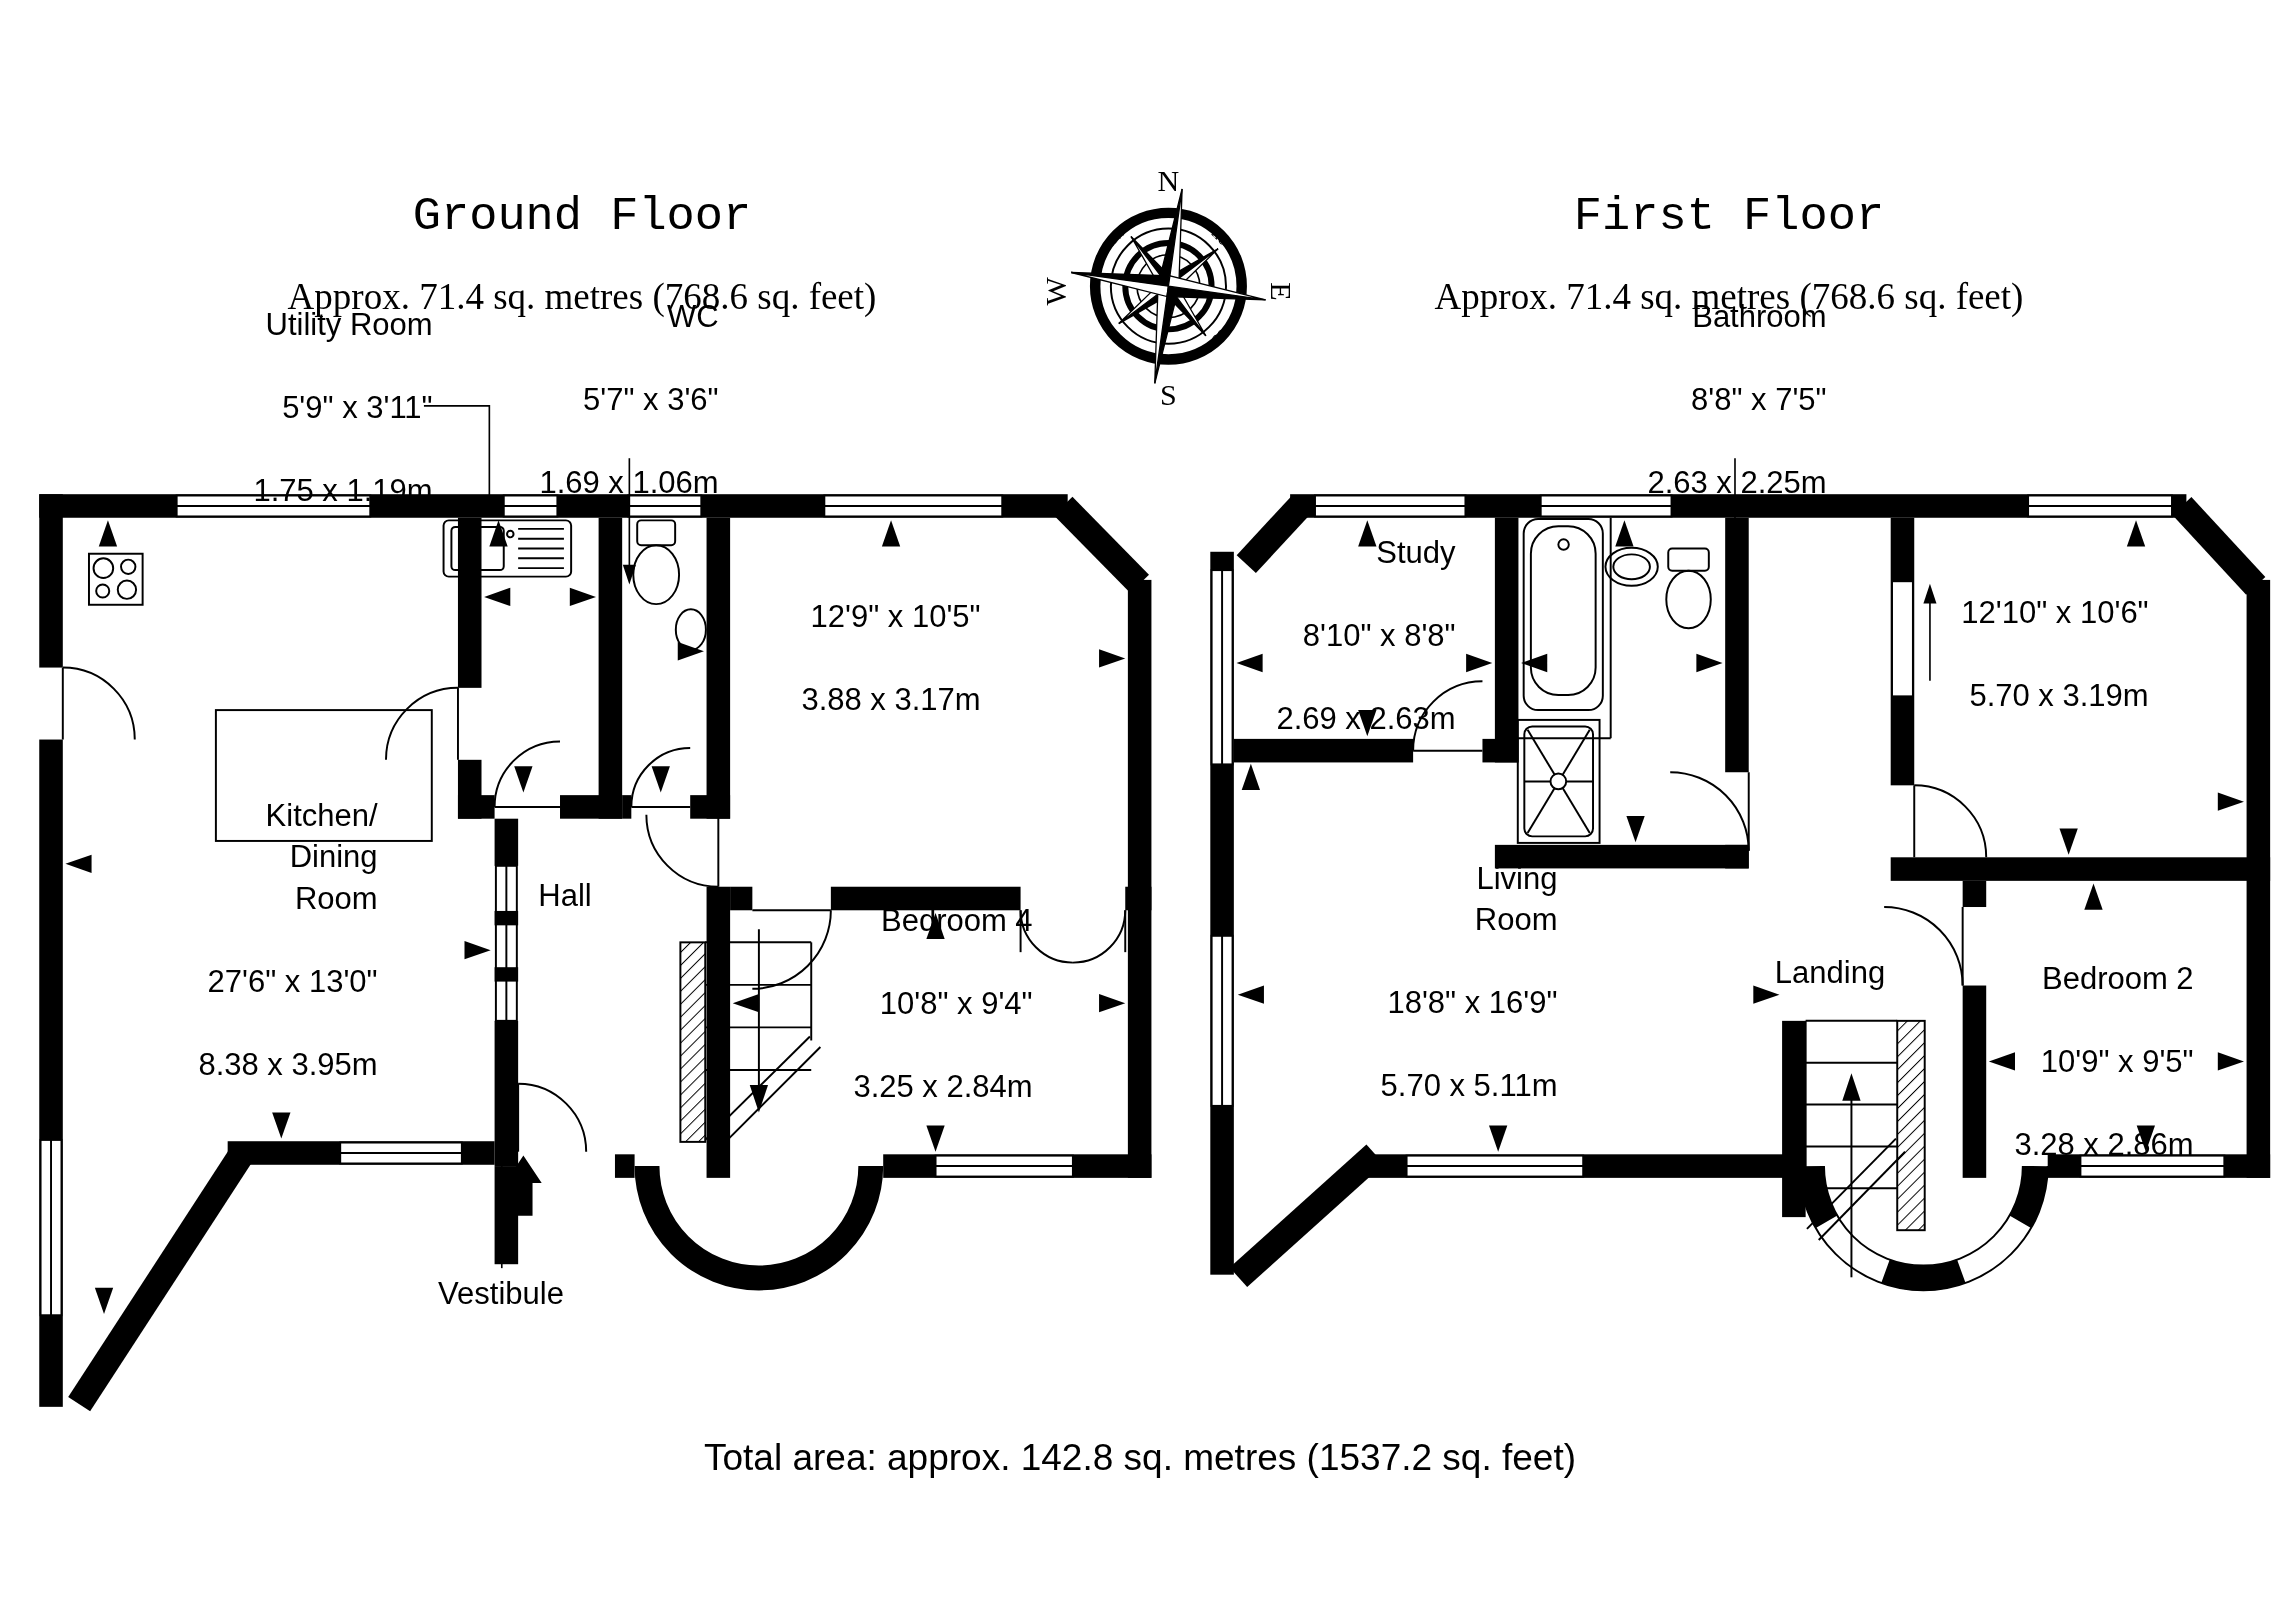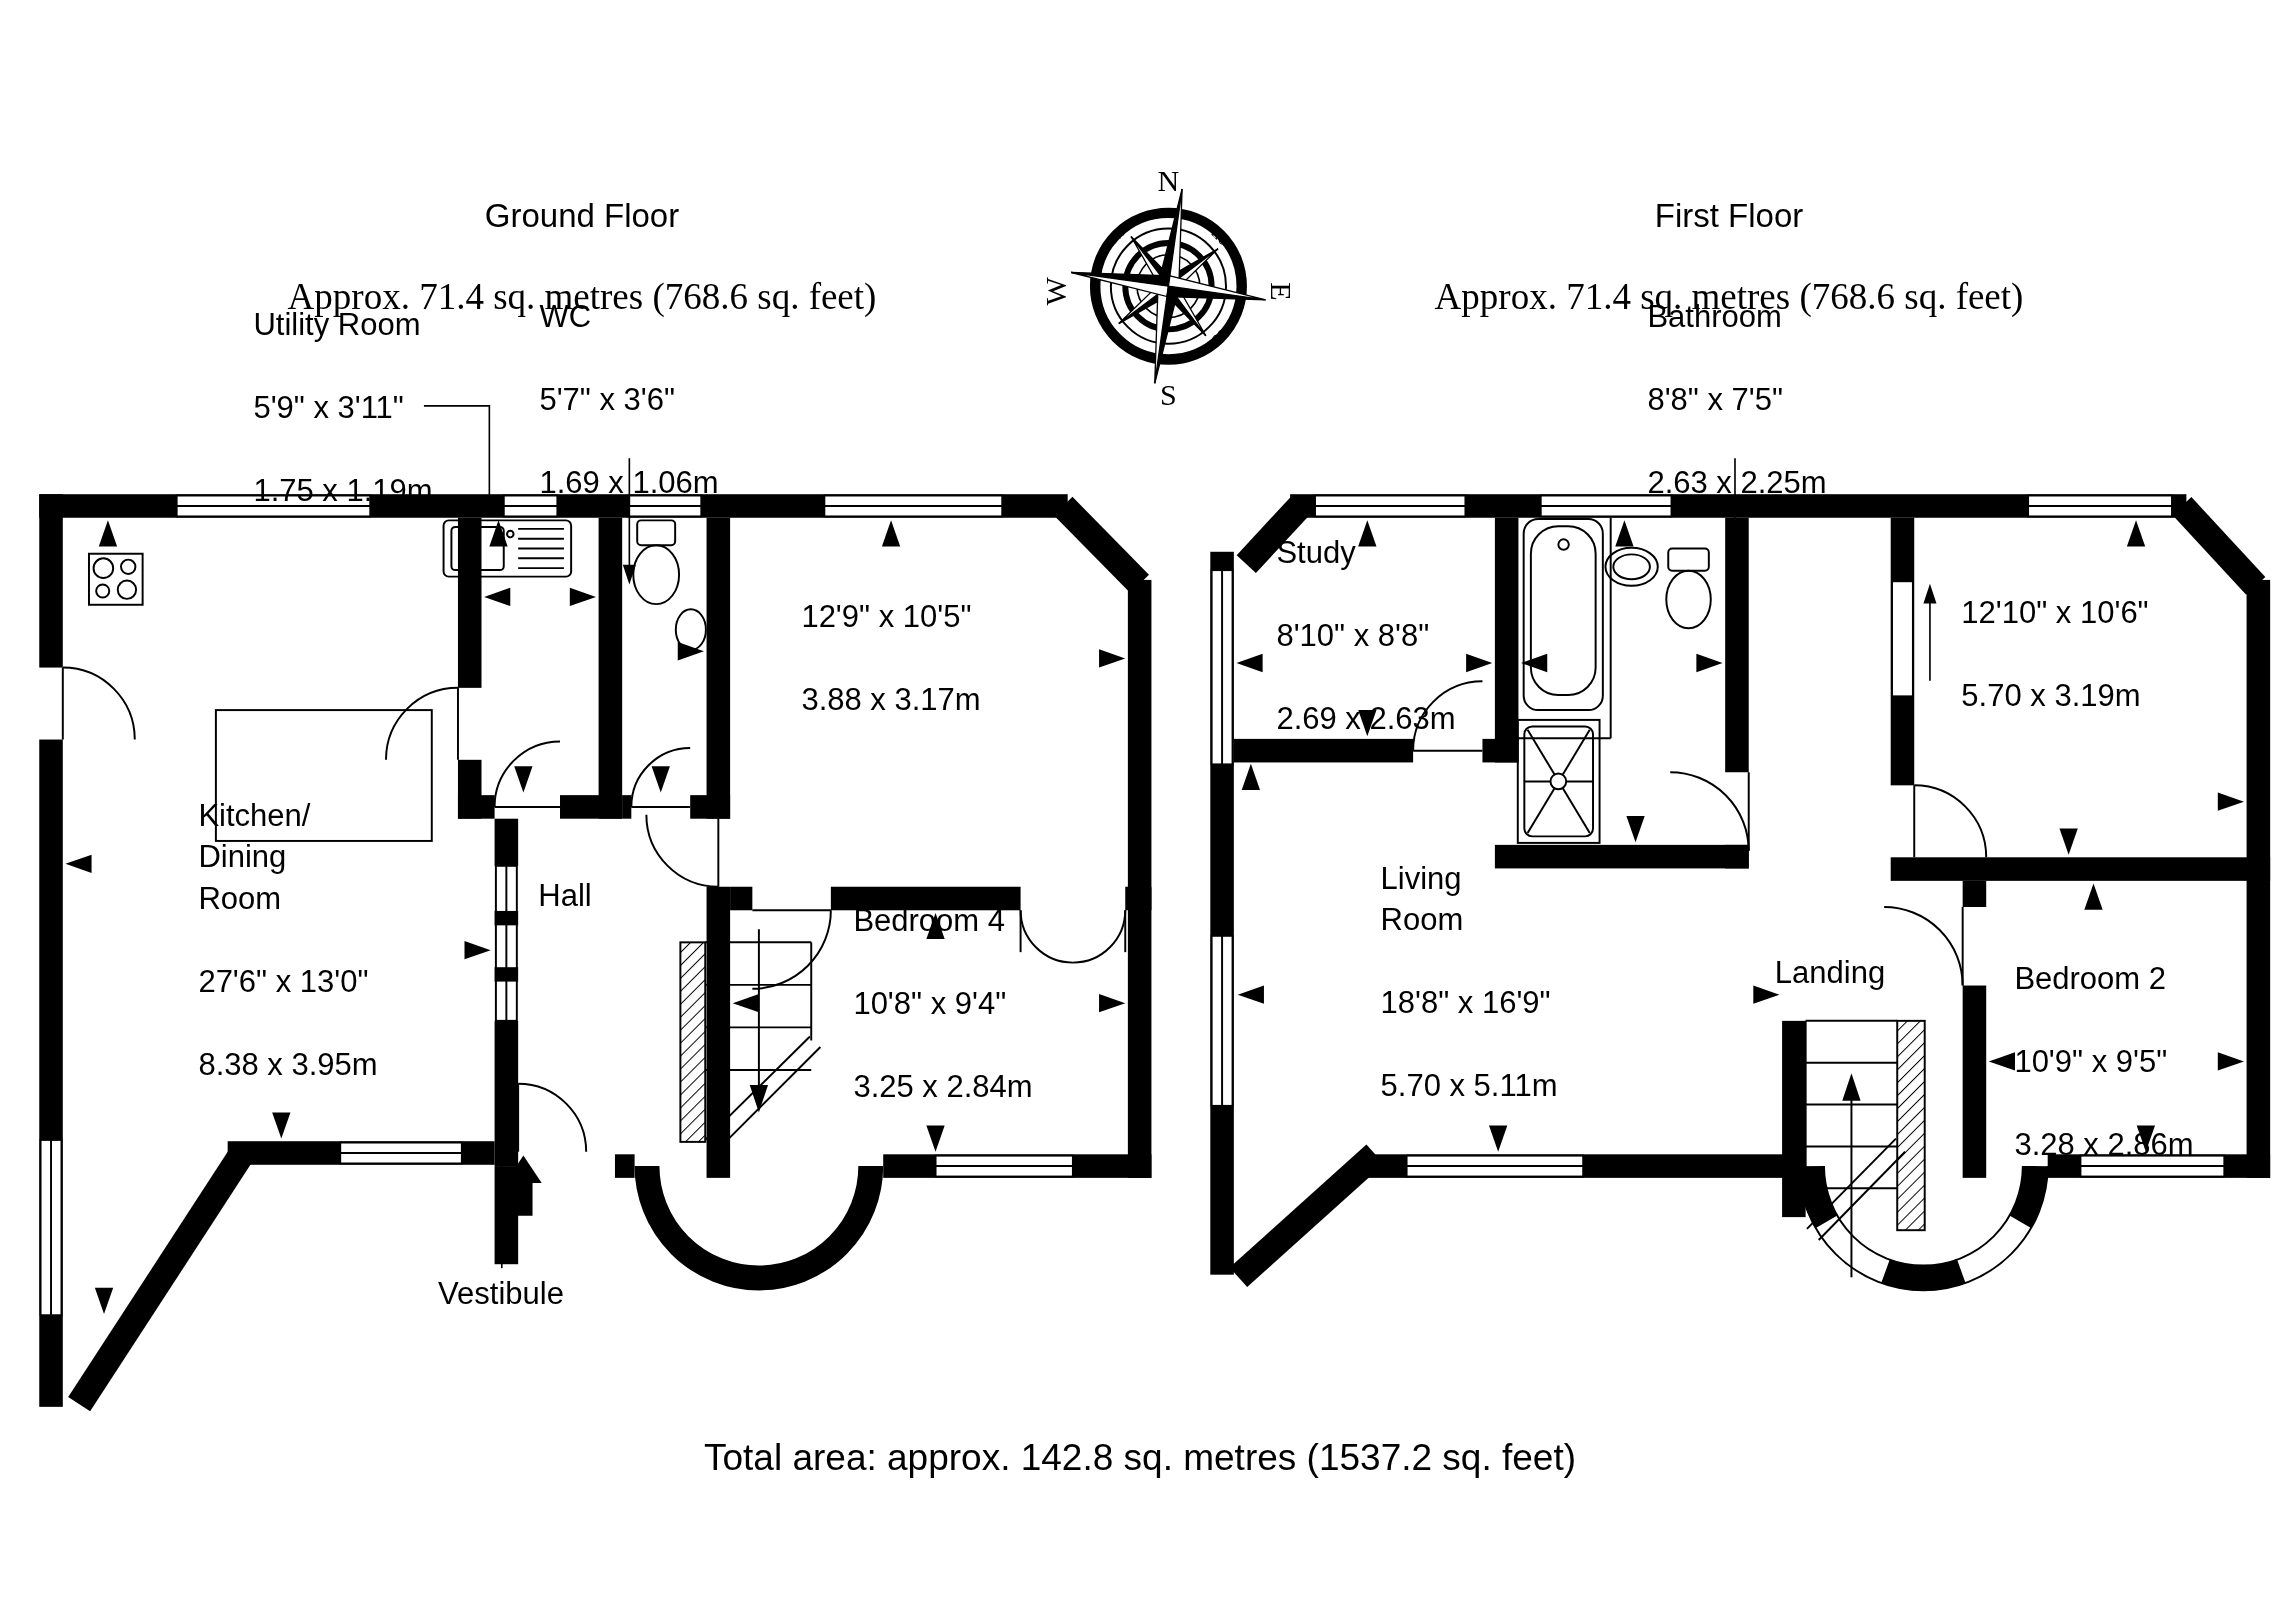--- a/index.html
+++ b/index.html
@@ -1,24 +1,24 @@
 <!DOCTYPE html>
 <html style="font-size:10.5px"><head>
 <meta charset="utf-8">
 <style>
   html,body{margin:0;padding:0;}
   body{width:2295px;height:1623px;background:#fff;position:relative;overflow:hidden;
        font-family:"Liberation Sans",sans-serif;color:#000;}
-  .lbl{position:absolute;transform:translate(-50%,-50%);text-align:left;
+  .lbl{position:absolute;transform:translate(-50%,-50%);text-align:right;
        font-family:"Liberation Sans",sans-serif;font-size:31px;line-height:1.34;
        white-space:pre-line;z-index:5;}
   .lbl .ln{display:block;}
   .lbl .ln:empty{display:none;}
-  .floor-title{position:absolute;transform:translate(-50%,-50%);font-size:33px;
-       font-family:Liberation Sans, sans-serif;z-index:5;white-space:nowrap;}
+  .floor-title{position:absolute;transform:translate(-50%,-50%);font-size:47px;
+       font-family:Liberation Mono, monospace;z-index:5;white-space:nowrap;}
   .floor-sub{position:absolute;transform:translate(-50%,-50%);font-size:37px;
        font-family:"Liberation Serif",serif;z-index:5;white-space:nowrap;}
   .total-area{position:absolute;transform:translate(-50%,-50%);font-size:37px;
        font-family:"Liberation Sans",sans-serif;z-index:5;white-space:nowrap;}
   svg{position:absolute;left:0;top:0;z-index:1;}
   .compass-letter{font-family:"Liberation Serif",serif;font-size:46px;}
   .compass-small{font-family:"Liberation Serif",serif;font-size:27px;}
 </style>
 </head>
 <body>

